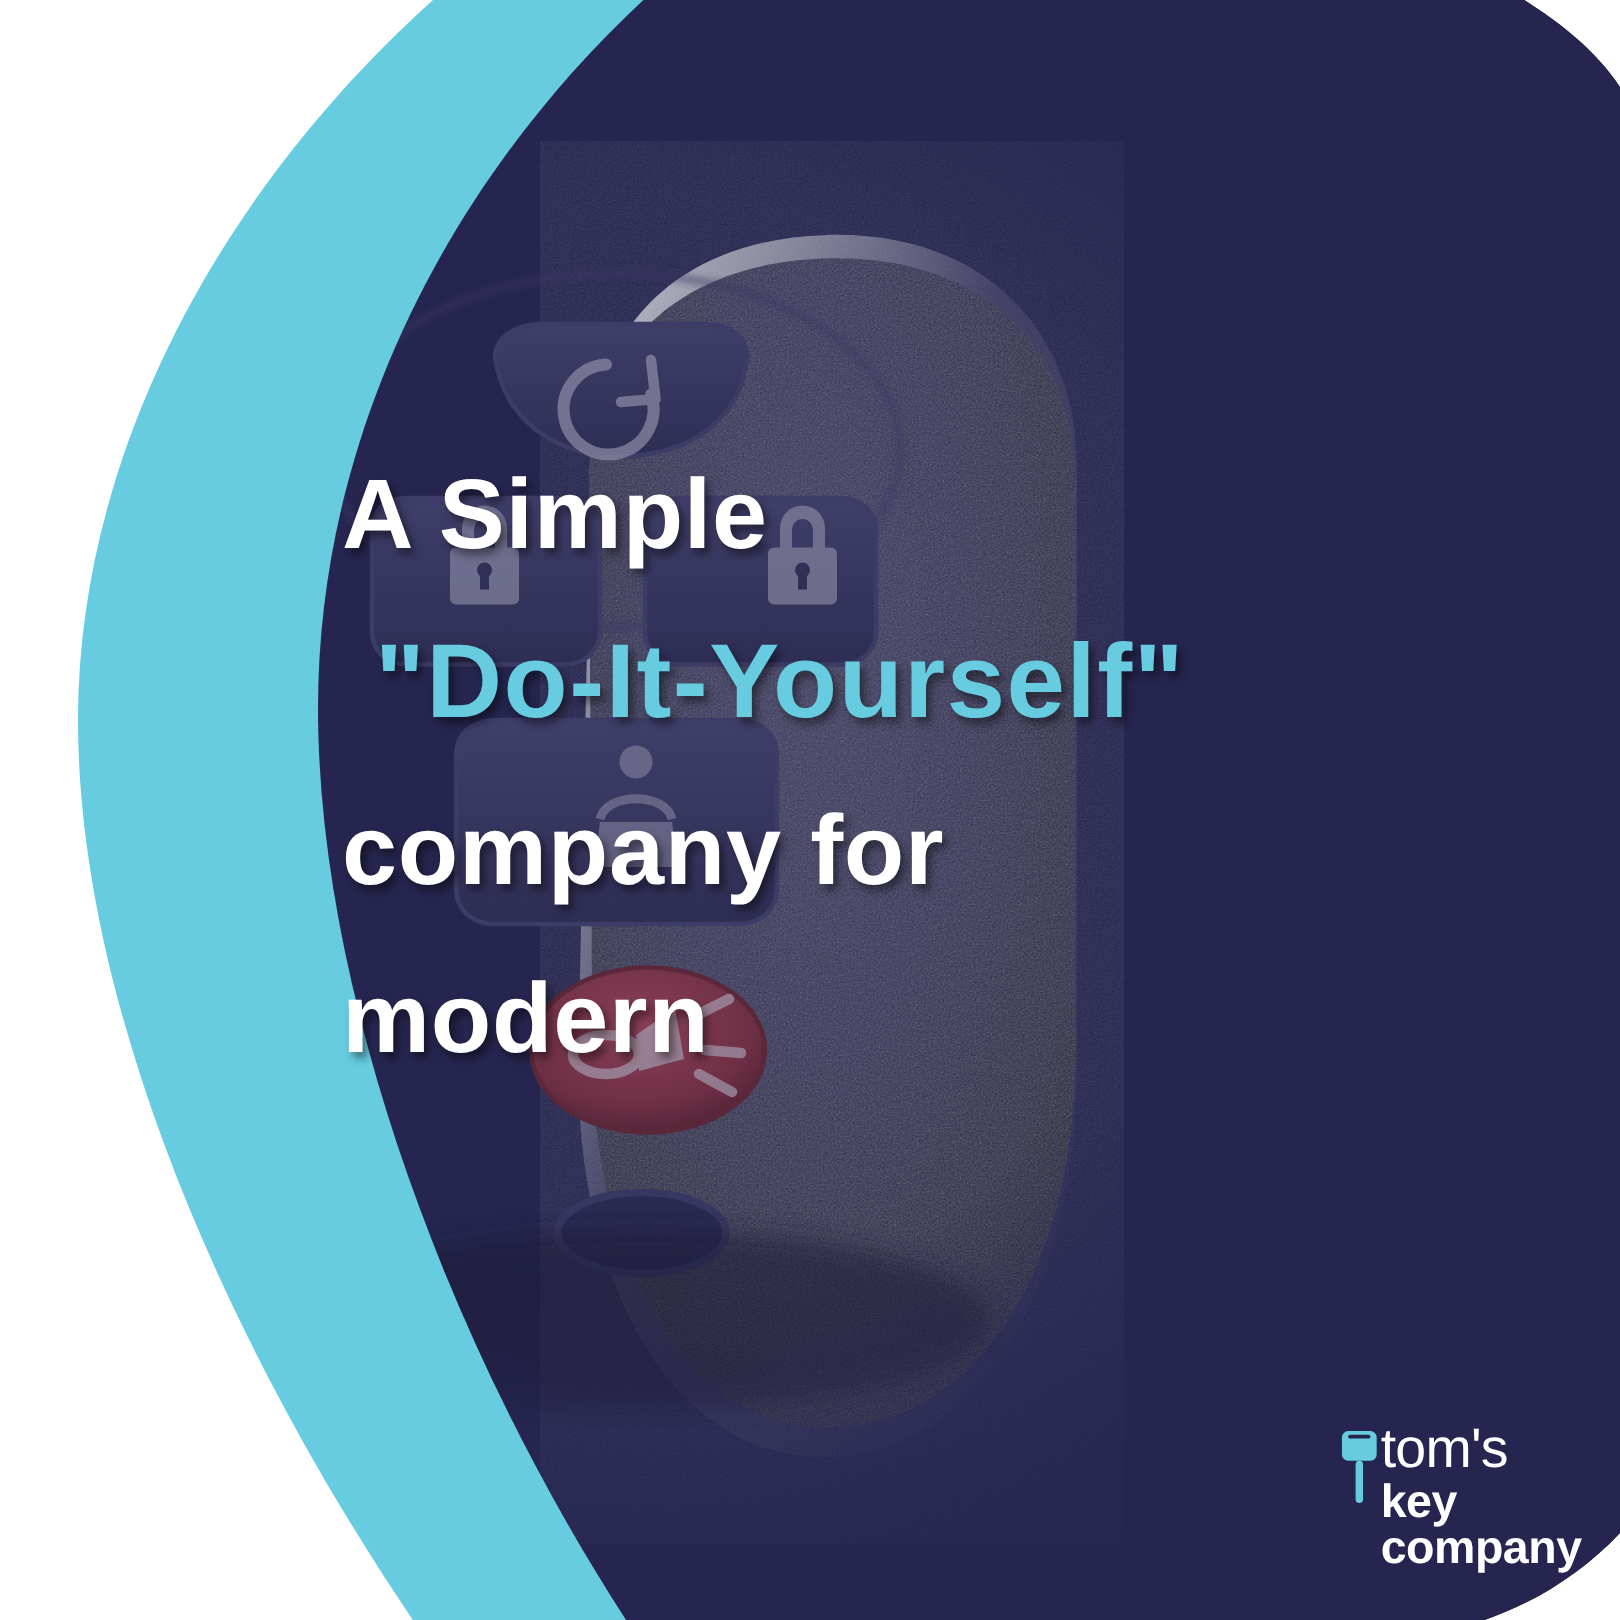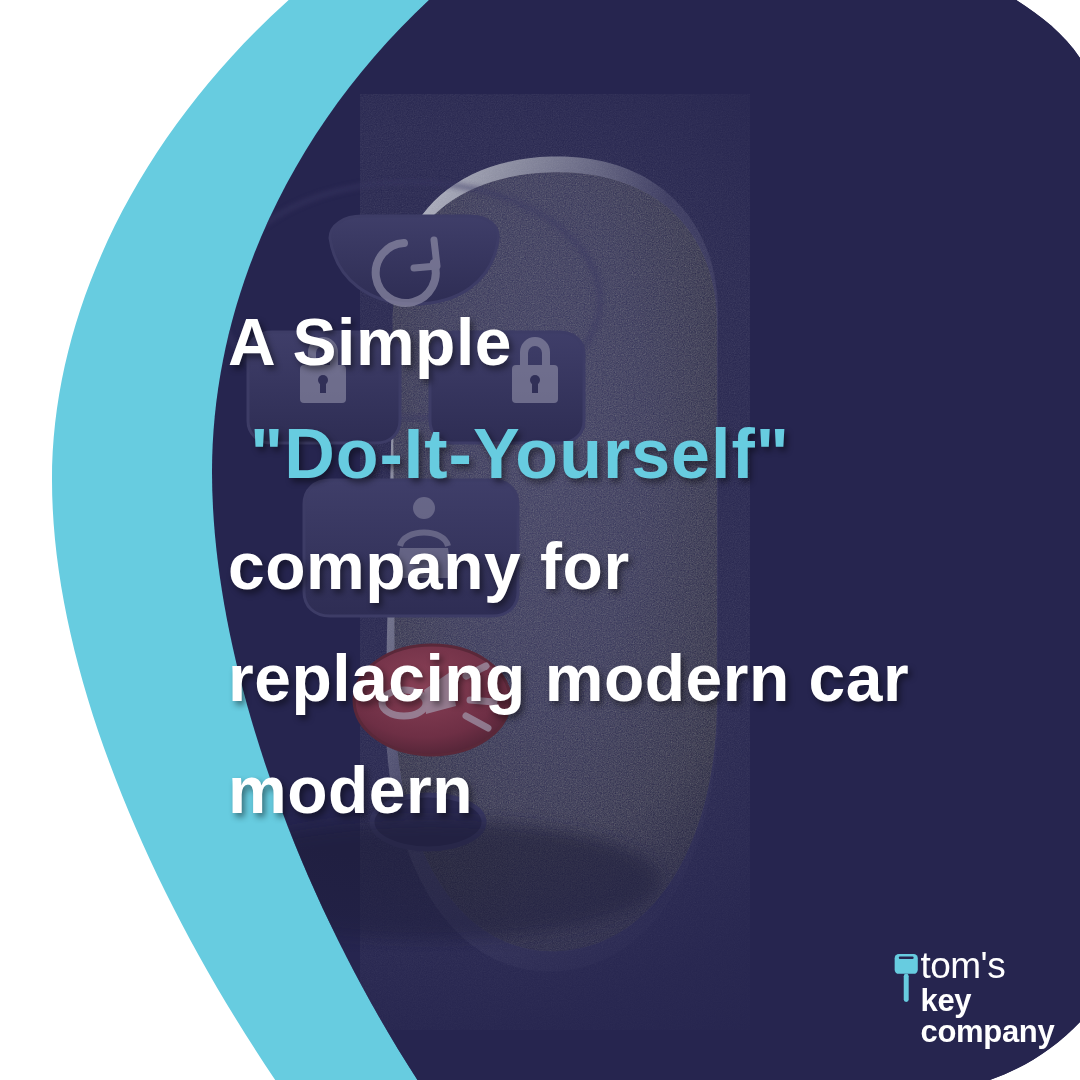--- a/index.html
+++ b/index.html
@@ -300,21 +300,20 @@
       <ellipse cx="430" cy="880" rx="230" ry="60" fill="#1c1b38" opacity="0.55" filter="url(#blurLg)"></ellipse>
 
       <rect x="0" y="0" width="1080" height="1080" fill="url(#vignette)"></rect>
     </g>
   </svg>
 
   <div id="headline">
     <div class="hl-line">A Simple</div>
     <div class="hl-line accent">"Do-It-Yourself"</div>
     <div class="hl-line">company for</div>
-    <div class="hl-line">replacing modern car</div>
     <div class="hl-line">modern</div>
   </div>
 
   <div id="logo">
     <svg id="logo-key" width="32" height="62" viewBox="0 0 32 62">
       <rect x="2" y="2" width="28" height="24" rx="5" fill="#67cce0"></rect>
       <rect x="7" y="5" width="18" height="3" rx="1.5" fill="#26254f"></rect>
       <rect x="13" y="26" width="6" height="34" rx="3" fill="#67cce0"></rect>
     </svg>
     <div id="logo-words">

